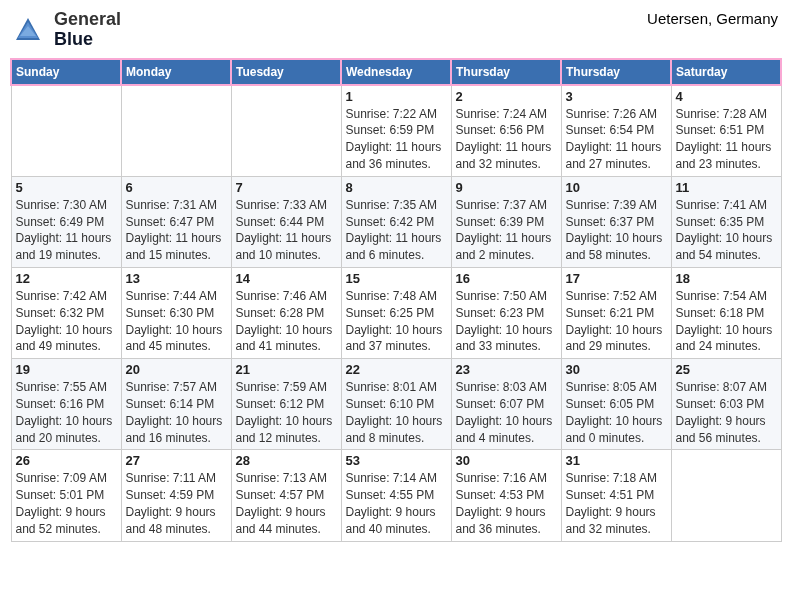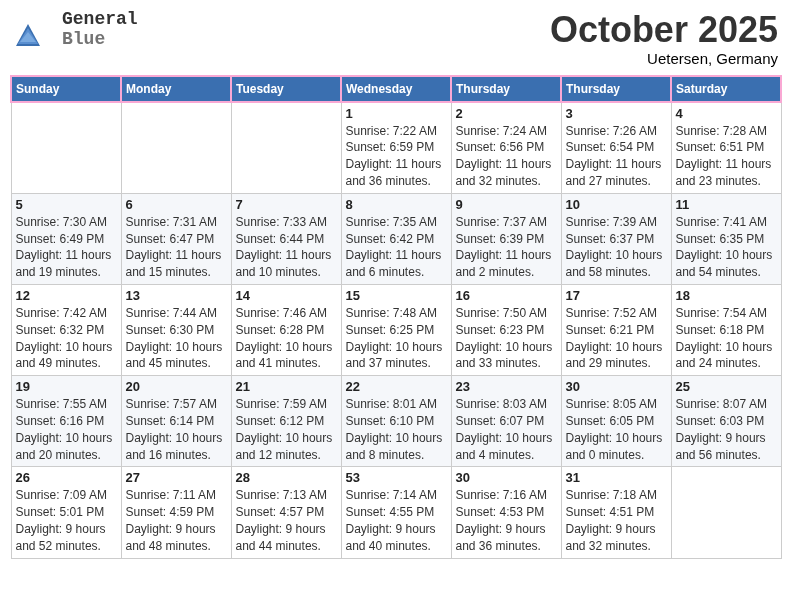--- a/index.html
+++ b/index.html
@@ -12,31 +12,30 @@
     }
     .header {
       display: flex;
       justify-content: space-between;
       align-items: flex-start;
       margin-bottom: 8px;
       padding: 0 4px;
     }
     .logo {
       display: flex;
-      align-items: flex-end;
-      gap: 20px;
-      font-family: Liberation Mono, monospace;
+      align-items: center;
+      gap: 12px;
     }
     .logo-text {
       font-size: 18px;
       font-weight: bold;
       line-height: 1.1;
     }
     .logo-general { color: #333; }
-    .logo-blue { color: #737373; }
+    .logo-blue { color: #0f172a; }
     .logo-icon {
       width: 28px;
       height: 28px;
     }
     .title-block { text-align: right; }
     .month-title {
       font-size: 36px;
       font-weight: bold;
       color: #333;
       line-height: 1.1;
@@ -92,21 +91,20 @@
       <polygon points="14,2 26,24 2,24" fill="#3a6fb0"></polygon>
       <polygon points="14,6 24,22 4,22" fill="#5a8fd0"></polygon>
       <polygon points="14,10 22,20 6,20" fill="#7aaae0"></polygon>
     </svg>
     <div class="logo-text">
       <div class="logo-general">General</div>
       <div class="logo-blue">Blue</div>
     </div>
   </div>
   <div class="title-block">
-    <div class="month-title">October 2025</div>
     <div class="location">Uetersen, Germany</div>
   </div>
 </div>
 
 <table class="calendar">
   <thead>
     <tr>
     <th>Sunday</th>
         <th>Monday</th>
         <th>Tuesday</th>

